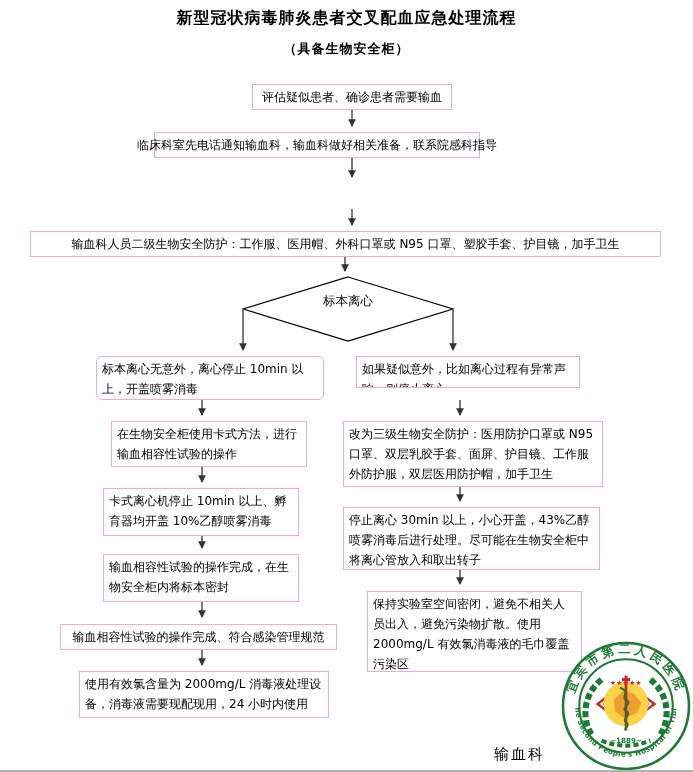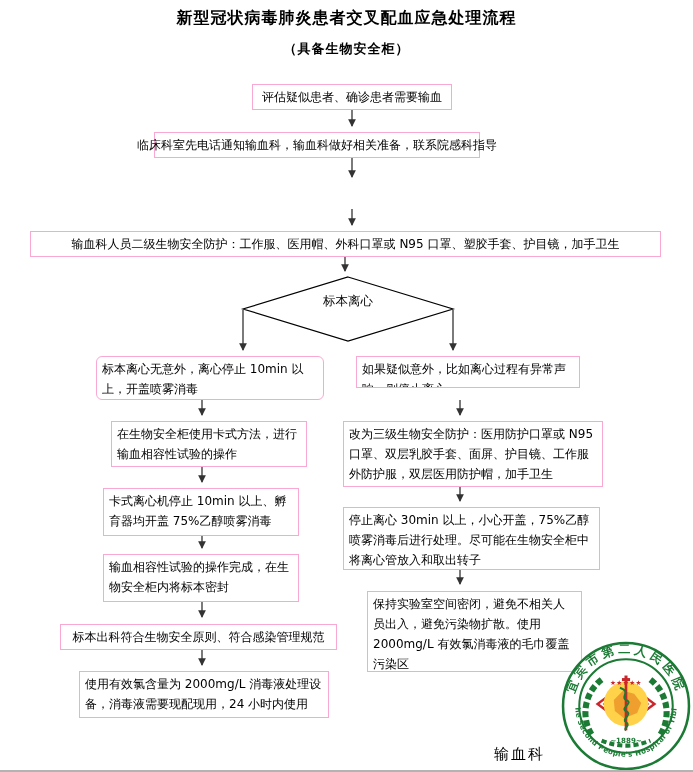--- a/index.html
+++ b/index.html
@@ -92,33 +92,33 @@
 
 
   <div class="box c" style="left:30px;top:231px;width:631px;height:26px;">输血科人员二级生物安全防护：工作服、医用帽、外科口罩或 N95 口罩、塑胶手套、护目镜，加手卫生</div>
 
   <div class="diamond-label">标本离心</div>
 
   <div class="box ml" style="left:96px;top:356px;width:228px;height:44px;border-radius:6px;">标本离心无意外，离心停止 10min 以上，开盖喷雾消毒</div>
 
   <div class="box ml" style="left:111px;top:421px;width:196px;height:46px;">在生物安全柜使用卡式方法，进行输血相容性试验的操作</div>
 
-  <div class="box ml" style="left:103px;top:488px;width:196px;height:48px;">卡式离心机停止 10min 以上、孵育器均开盖 75%乙醇喷雾消毒</div>
+  <div class="box ml" style="left:103px;top:488px;width:196px;height:48px;">卡式离心机停止 10min 以上、孵育器均开盖 10%乙醇喷雾消毒</div>
 
   <div class="box ml" style="left:103px;top:554px;width:196px;height:48px;">输血相容性试验的操作完成，在生物安全柜内将标本密封</div>
 
-  <div class="box c" style="left:60px;top:624px;width:277px;height:26px;">标本出科符合生物安全原则、符合感染管理规范</div>
+  <div class="box c" style="left:60px;top:624px;width:277px;height:26px;">输血相容性试验的操作完成、符合感染管理规范</div>
 
   <div class="box ml" style="left:79px;top:671px;width:250px;height:47px;">使用有效氯含量为 2000mg/L 消毒液处理设备，消毒液需要现配现用，24 小时内使用</div>
 
   <div class="box ml" style="left:356px;top:356px;width:224px;height:32px;">如果疑似意外，比如离心过程有异常声响，则停止离心</div>
 
   <div class="box ml" style="left:343px;top:421px;width:260px;height:66px;">改为三级生物安全防护：医用防护口罩或 N95 口罩、双层乳胶手套、面屏、护目镜、工作服外防护服，双层医用防护帽，加手卫生</div>
 
-  <div class="box ml" style="left:343px;top:507px;width:257px;height:63px;">停止离心 30min 以上，小心开盖，75%乙醇喷雾消毒后进行处理。尽可能在生物安全柜中将离心管放入和取出转子</div>
+  <div class="box ml" style="left:343px;top:507px;width:257px;height:63px;">停止离心 30min 以上，小心开盖，43%乙醇喷雾消毒后进行处理。尽可能在生物安全柜中将离心管放入和取出转子</div>
 
   <div class="box ml" style="left:367px;top:591px;width:215px;height:81px;">保持实验室空间密闭，避免不相关人员出入，避免污染物扩散。使用 2000mg/L 有效氯消毒液的毛巾覆盖污染区</div>
 
   <div class="dept">输血科</div>
 
   <svg class="logo" viewBox="0 0 128 128">
     <circle cx="64" cy="64" r="62" fill="#ffffff" stroke="#1b7a34" stroke-width="2.5"></circle>
     <circle cx="64" cy="64" r="46" fill="#ffffff" stroke="#1b7a34" stroke-width="2"></circle>
     <defs>
       <path id="arcTop" d="M 12,64 A 52,52 0 0 1 116,64"></path>

